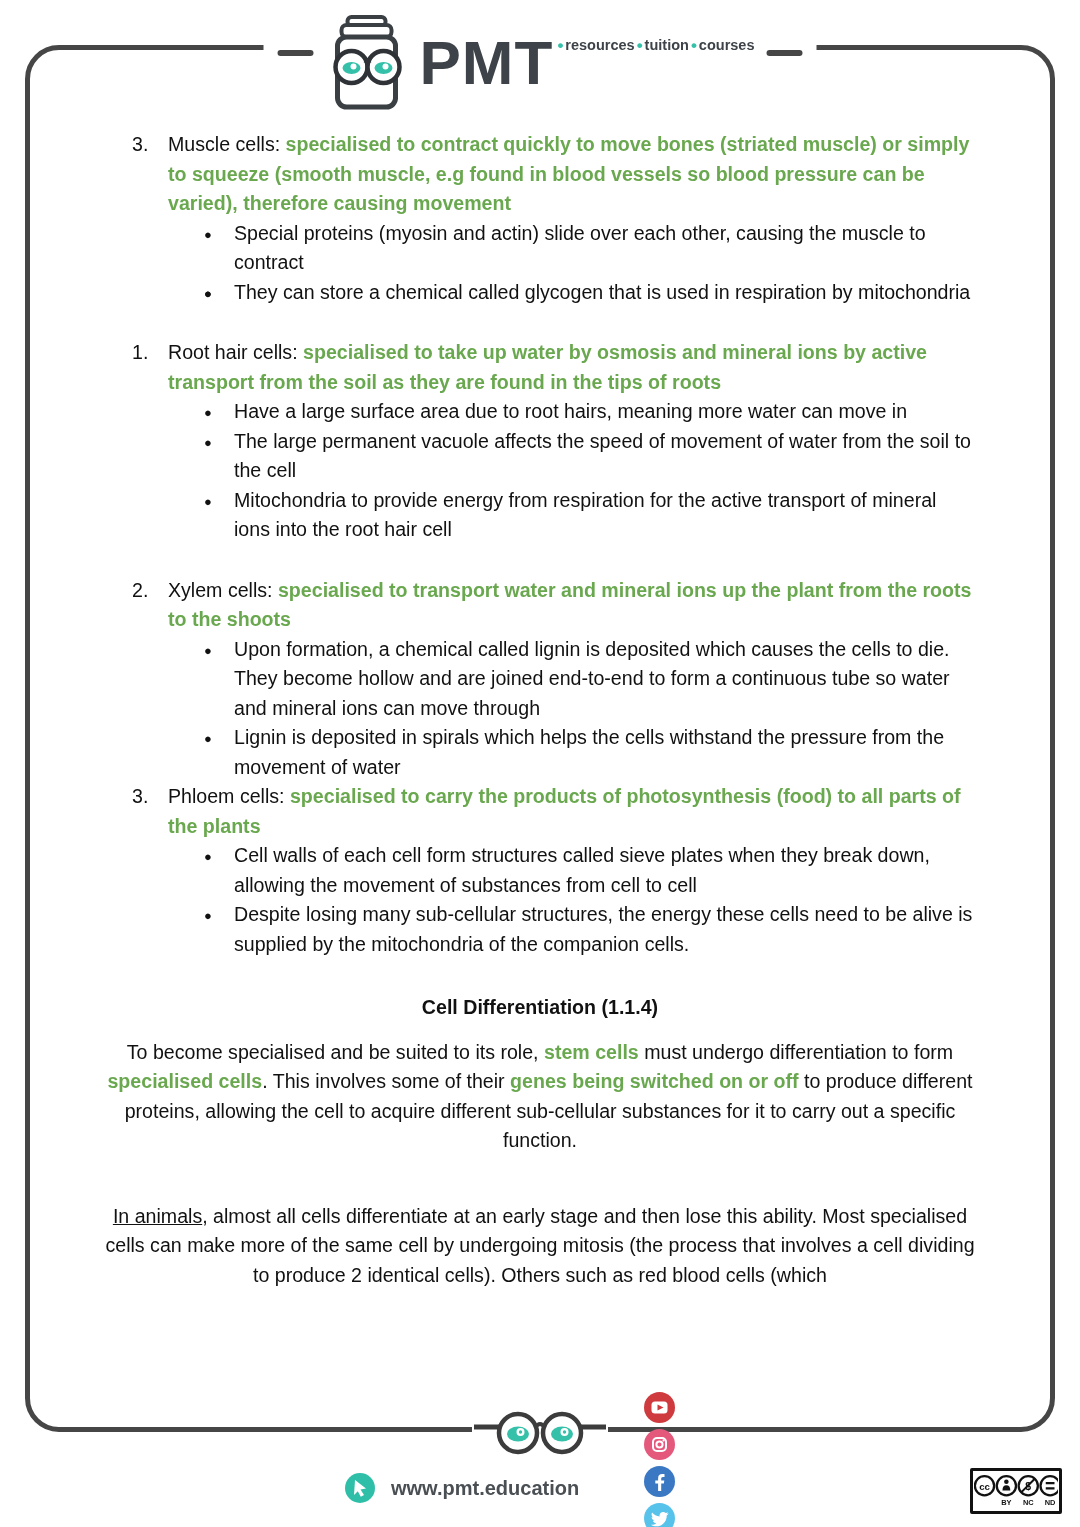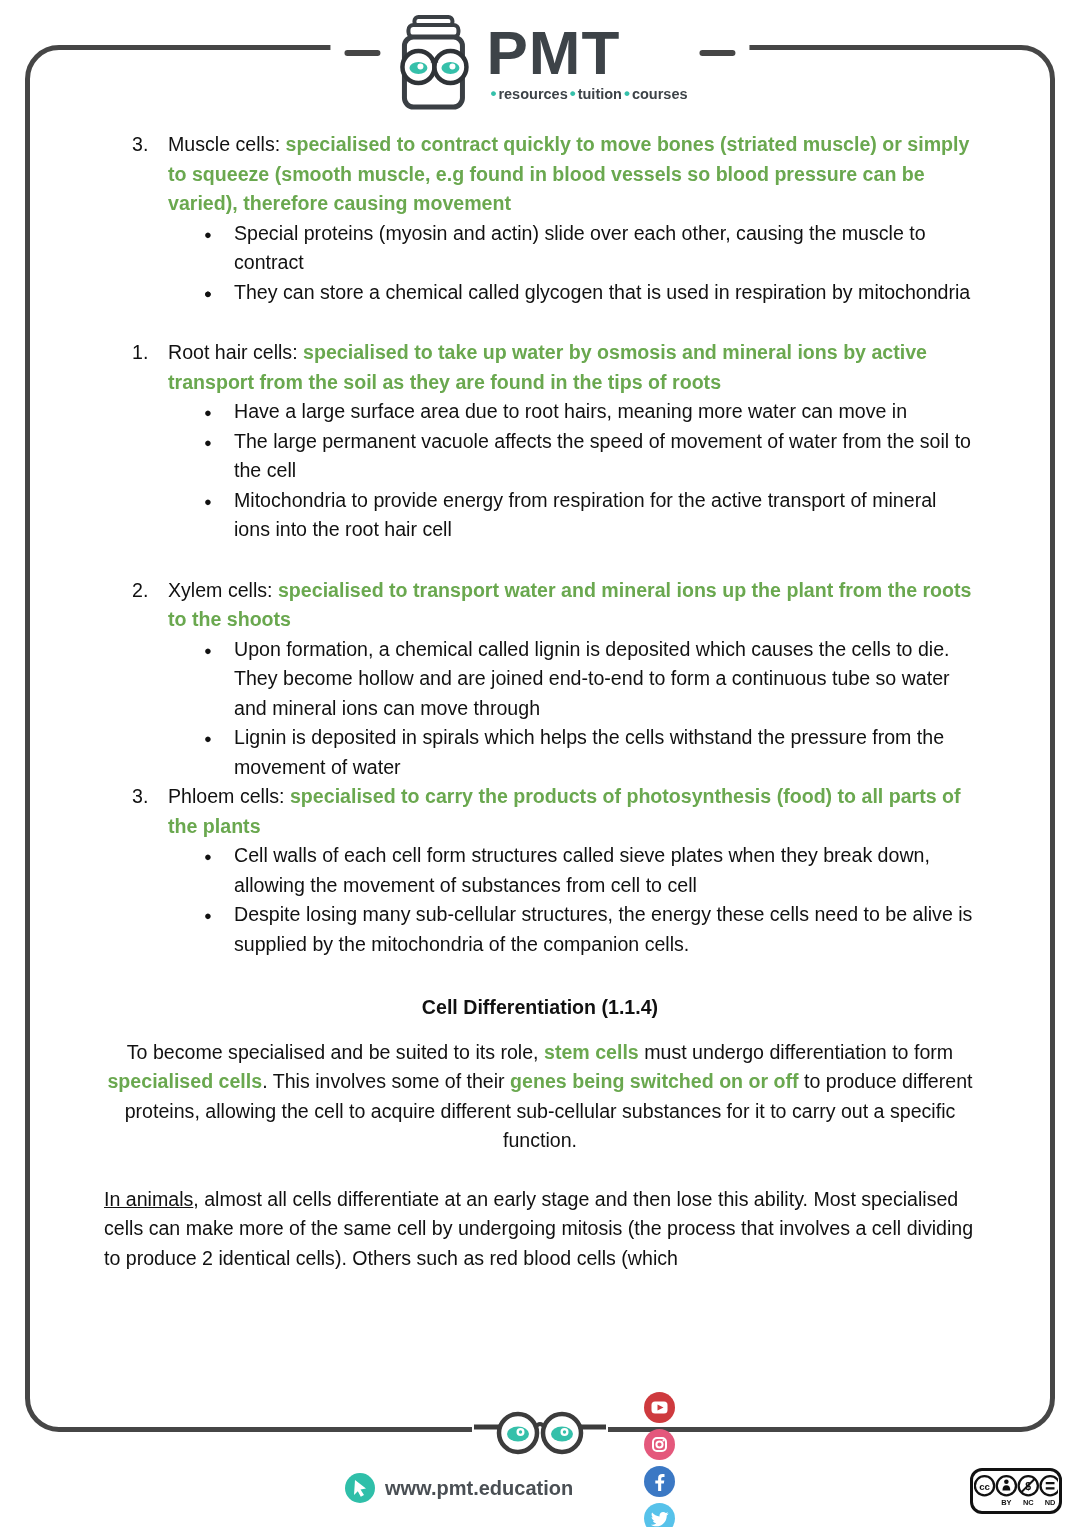--- a/index.html
+++ b/index.html
@@ -5,49 +5,49 @@
   html,body{margin:0;padding:0;background:#ffffff;}
   .page{position:relative;width:1080px;height:1527px;background:#ffffff;overflow:hidden;
         font-family:"Liberation Sans", sans-serif;color:#111;}
   
   .frame{position:absolute;left:25px;top:45px;width:1030px;height:1387px;
          border:5px solid #464646;border-radius:34px;box-sizing:border-box;}
   
   .logo-wrap{position:absolute;top:14px;left:50%;transform:translateX(-50%);
              background:#fff;padding:0 14px;display:flex;align-items:center;gap:12px;z-index:3;}
   .logo-dash{width:36px;height:6px;background:#464646;border-radius:3px;transform:translateY(-10px);}
-  .brand-col{display:flex;flex-direction:column;align-items:flex-start;}
+  .brand-col{display:flex;align-items:flex-start;}
   .brand{font-size:62px;font-weight:bold;color:#3d4348;line-height:0.95;letter-spacing:1px;}
   .tagline{display:flex;align-items:center;margin-top:3px;margin-left:2px;
            font-size:14.5px;font-weight:bold;color:#3d4348;}
   .tag-dot{color:#35c0aa;font-size:17px;margin:0 2px;line-height:1;}
   
   .content{position:absolute;left:30px;top:50px;width:1020px;box-sizing:border-box;
            padding:80px 74px 0 74px;font-size:19.6px;line-height:29.5px;}
   .num-item{position:relative;margin-left:64px;}
   .num{position:absolute;left:-36px;top:0;}
   .hl{color:#6aa84f;font-weight:bold;}
   .bullets{margin-top:0;}
   .bullet-item{position:relative;margin-left:66px;}
   .b-dot{position:absolute;left:-30px;top:1px;font-size:13px;line-height:29.5px;}
   .gap-md{height:31px;}
   .section-title{text-align:center;font-weight:bold;margin-top:34px;}
   .centered-par{text-align:center;margin-top:15px;}
-  .left-par{margin-top:29px;}
+  .left-par{margin-top:46px;text-align:center;}
   .underline{text-decoration:underline;}
   
   .bottom-glasses{position:absolute;top:1404px;left:50%;transform:translateX(-50%);
                   background:#fff;z-index:3;line-height:0;padding:0 2px;}
   
-  .footer-left{position:absolute;left:345px;top:1473px;display:flex;align-items:center;gap:10px;}
+  .footer-left{position:absolute;left:345px;top:1473px;display:flex;align-items:center;gap:16px;}
   .footer-mid{position:absolute;left:586px;top:1392px;display:flex;align-items:center;gap:6px;flex-direction:column;}
   .footer-text{font-size:20px;font-weight:bold;color:#4a4f54;}
   .handle{margin-left:8px;}
   .cc-badge{position:absolute;right:18px;top:1468px;width:92px;height:46px;
-            border:3px solid #111;border-radius:12px;box-sizing:border-box;background:#fff;
+            border:3px solid #111;border-radius:2px;box-sizing:border-box;background:#fff;
             display:flex;align-items:center;justify-content:center;}
   .icon-circle{display:block;}
 </style>
 </head>
 <body>
 
 <div class="page">
 
   <div class="frame"></div>
 

